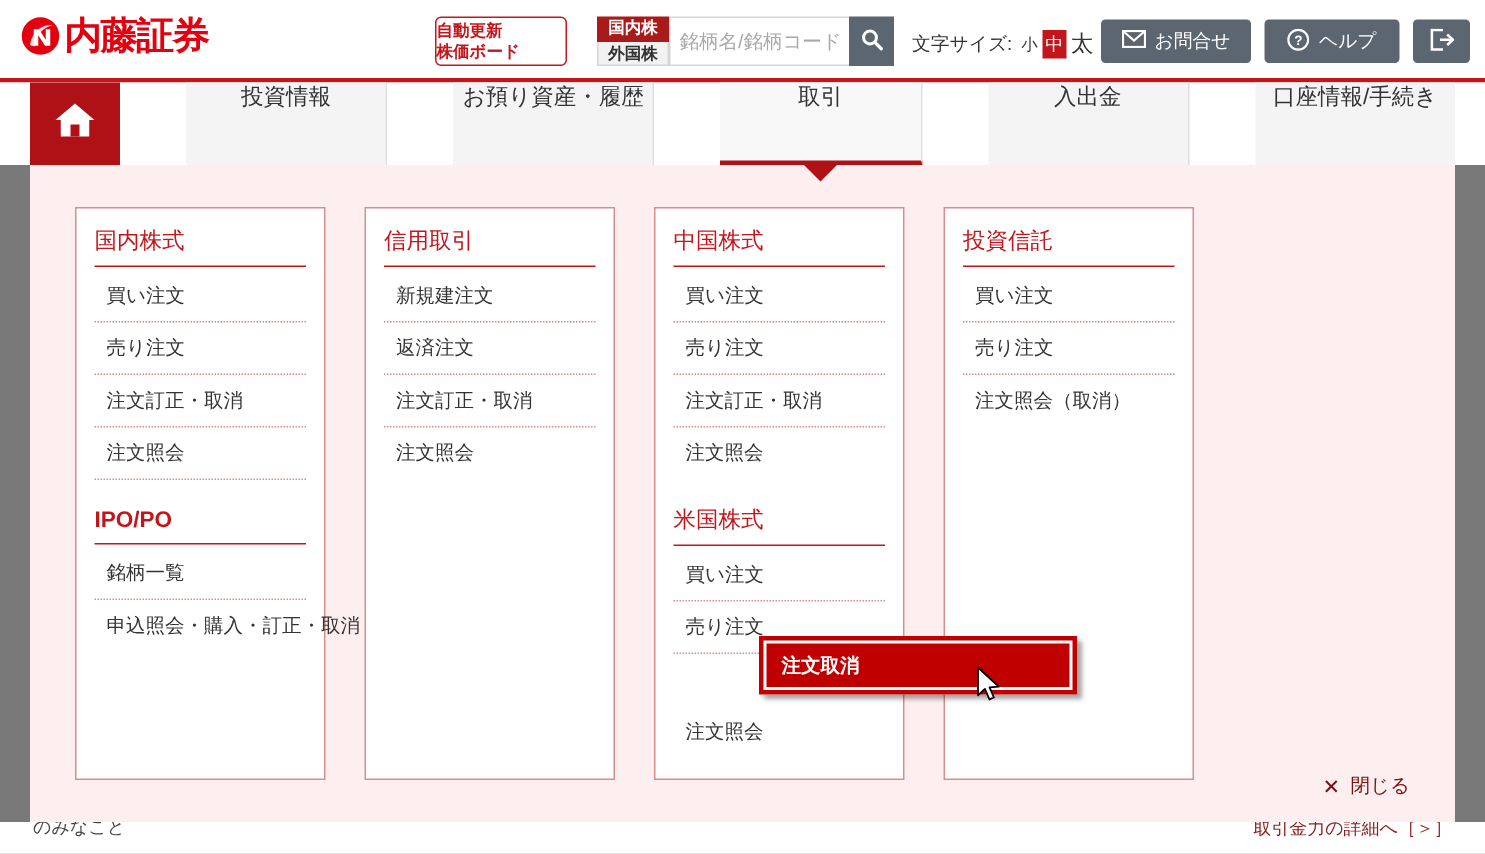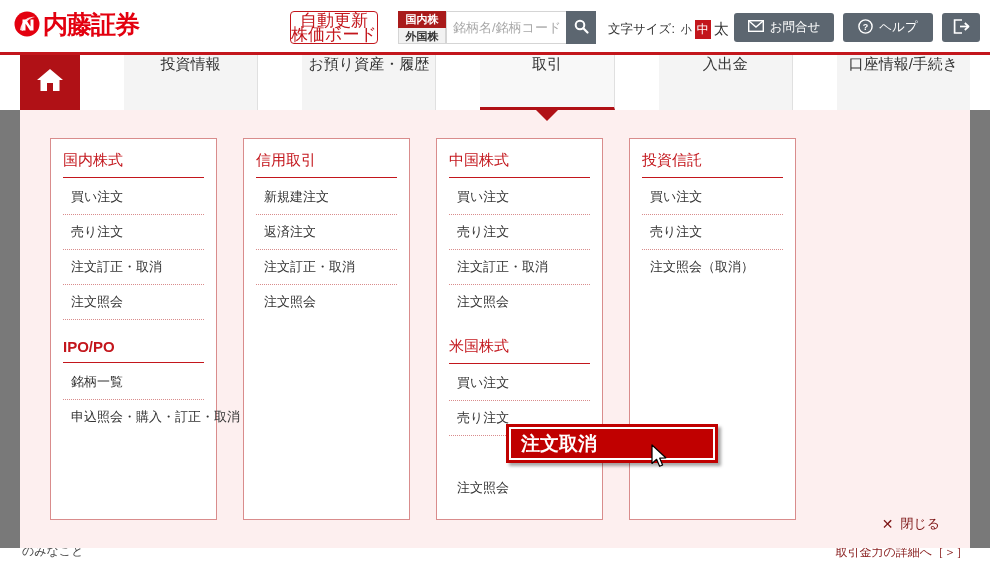--- a/index.html
+++ b/index.html
@@ -52,24 +52,24 @@
   .auto-update-btn {
     position: absolute;
     left: 290px;
     top: 11px;
     width: 88px;
     height: 33px;
     border: 1.5px solid #c3161c;
     border-radius: 4px;
     background: #ffffff;
     color: #c3161c;
-    font-size: 17px;
-    font-weight: normal;
+    font-size: 11px;
+    font-weight: bold;
     line-height: 14px;
-    text-align: center;
+    text-align: left;
     padding-top: 2px;
     cursor: pointer;
   }
   .auto-update-btn span { display: block; }
 
   .market-toggle {
     position: absolute;
     left: 398px;
     top: 11px;
     width: 48px;
@@ -268,21 +268,21 @@
     background: #ffffff;
     box-shadow: 3px 3px 3px rgba(0,0,0,0.35);
     z-index: 2;
     padding: 2px;
   }
   .hl-inner {
     width: 100%;
     height: 100%;
     background: #c00000;
     color: #ffffff;
-    font-size: 19px;
+    font-size: 13px;
     font-weight: bold;
     display: flex;
     align-items: center;
     padding-left: 10px;
   }
   .cursor-arrow {
     position: absolute;
     left: 651px;
     top: 444px;
     z-index: 5;

